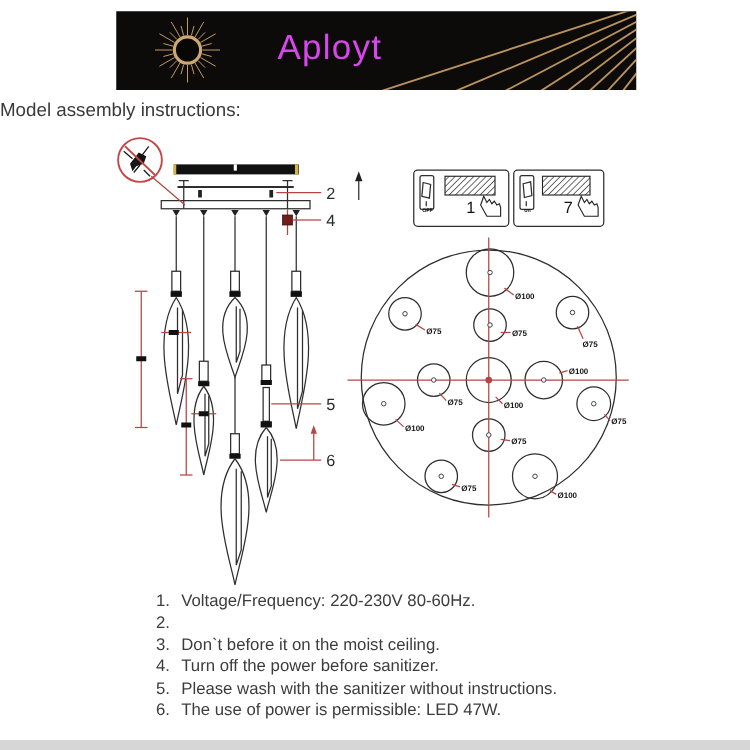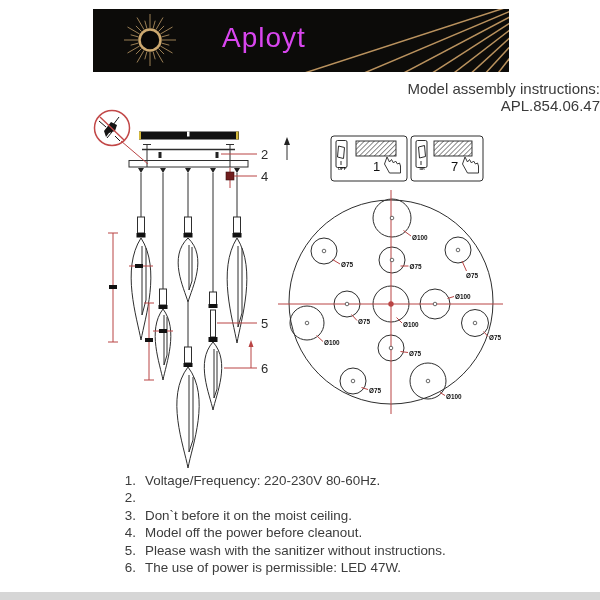--- a/index.html
+++ b/index.html
@@ -1,20 +1,20 @@
 <!DOCTYPE html>
 <html><head>
 <meta charset="utf-8">
 <style>
   html,body{margin:0;padding:0;background:#fff;}
   .page{position:relative;width:600px;height:600px;background:#ffffff;overflow:hidden;
         font-family:"Liberation Sans",sans-serif;}
   .header{position:absolute;left:93px;top:9px;width:416px;height:63px;background:#0c0b09;overflow:hidden;}
   .brand{position:absolute;left:104px;top:13px;font-size:28px;letter-spacing:1px;color:#d946ef;font-weight:400;margin-left:25px;}
-  .title{position:absolute;left:0;right:0;top:80px;text-align:right;color:#3a3a3a;}
+  .title{position:absolute;left:0;right:0;top:80px;text-align:left;color:#3a3a3a;}
   .title .h{font-size:15px;line-height:17px;}
   .title .m{font-size:15px;line-height:17px;}
   .diagram{position:absolute;left:0;top:0;}
   .instructions{position:absolute;left:119px;top:472px;color:#3c3c3c;font-size:13.4px;}
   .irow{display:flex;line-height:17.4px;}
   .inum{width:17px;text-align:right;margin-right:9px;flex:none;}
   .bottom-strip{position:absolute;left:0;bottom:0;width:600px;height:8px;background:#d6d6d6;}
   svg text{font-family:"Liberation Sans",sans-serif;}
   .callout{font-size:13px;fill:#2b2b2b;}
   .dlabel{font-size:6.4px;font-weight:bold;fill:#111;}
@@ -72,21 +72,20 @@
         <line x1="470" y1="-20" x2="204.6" y2="119.9"></line>
           <line x1="470" y1="-20" x2="193.6" y2="96.7"></line>
         <line x1="470" y1="-20" x2="184.7" y2="72.7"></line>
       </g>
     </svg>
     <div class="brand">Aployt</div>
   </div>
 
   <div class="title">
     <div class="h">Model assembly instructions:</div>
-    <div class="m">APL.854.06.47</div>
   </div>
 
   <svg class="diagram" width="600" height="600" viewBox="0 0 600 600">
     <defs>
       <pattern id="hatch" width="3.5" height="3.5" patternUnits="userSpaceOnUse" patternTransform="rotate(45)">
         <line x1="0" y1="0" x2="0" y2="3.5" stroke="#2a2a2a" stroke-width="1.1"></line>
       </pattern>
     </defs>
 
     <g>
@@ -325,21 +324,21 @@
     </div>
     <div class="irow">
       <span class="inum">2.</span>
     </div>
     <div class="irow">
       <span class="inum">3.</span>
       <span class="itxt">Don`t before it on the moist ceiling.</span>
     </div>
     <div class="irow">
       <span class="inum">4.</span>
-      <span class="itxt">Model off the power before cleanout.</span>
+      <span class="itxt">Turn off the power before sanitizer.</span>
     </div>
     <div class="irow">
       <span class="inum">5.</span>
       <span class="itxt">Please wash with the sanitizer without instructions.</span>
     </div>
     <div class="irow">
       <span class="inum">6.</span>
       <span class="itxt">The use of power is permissible: LED 47W.</span>
     </div>
   </div>

